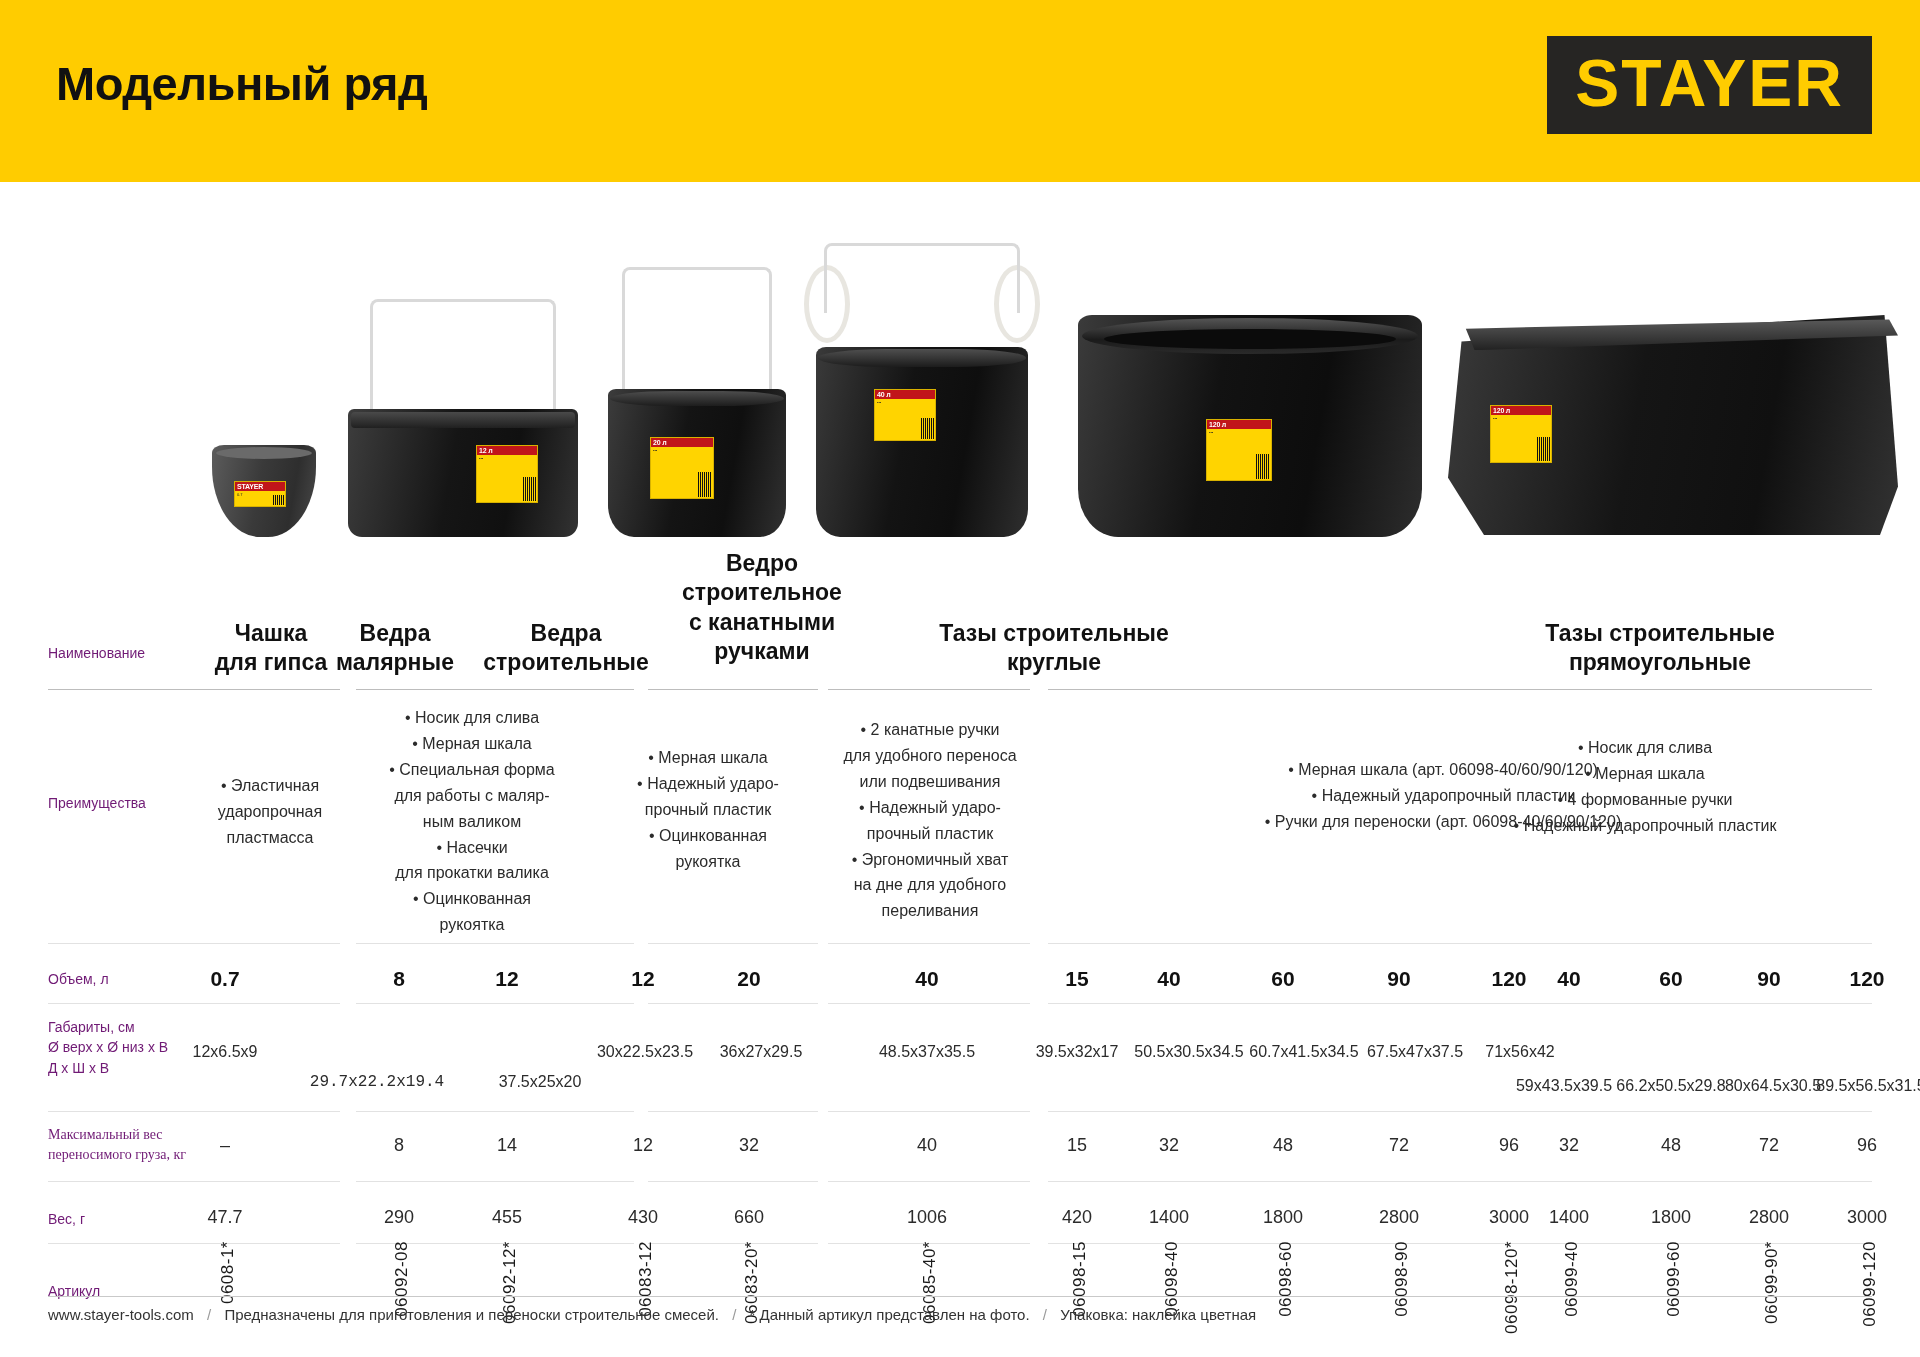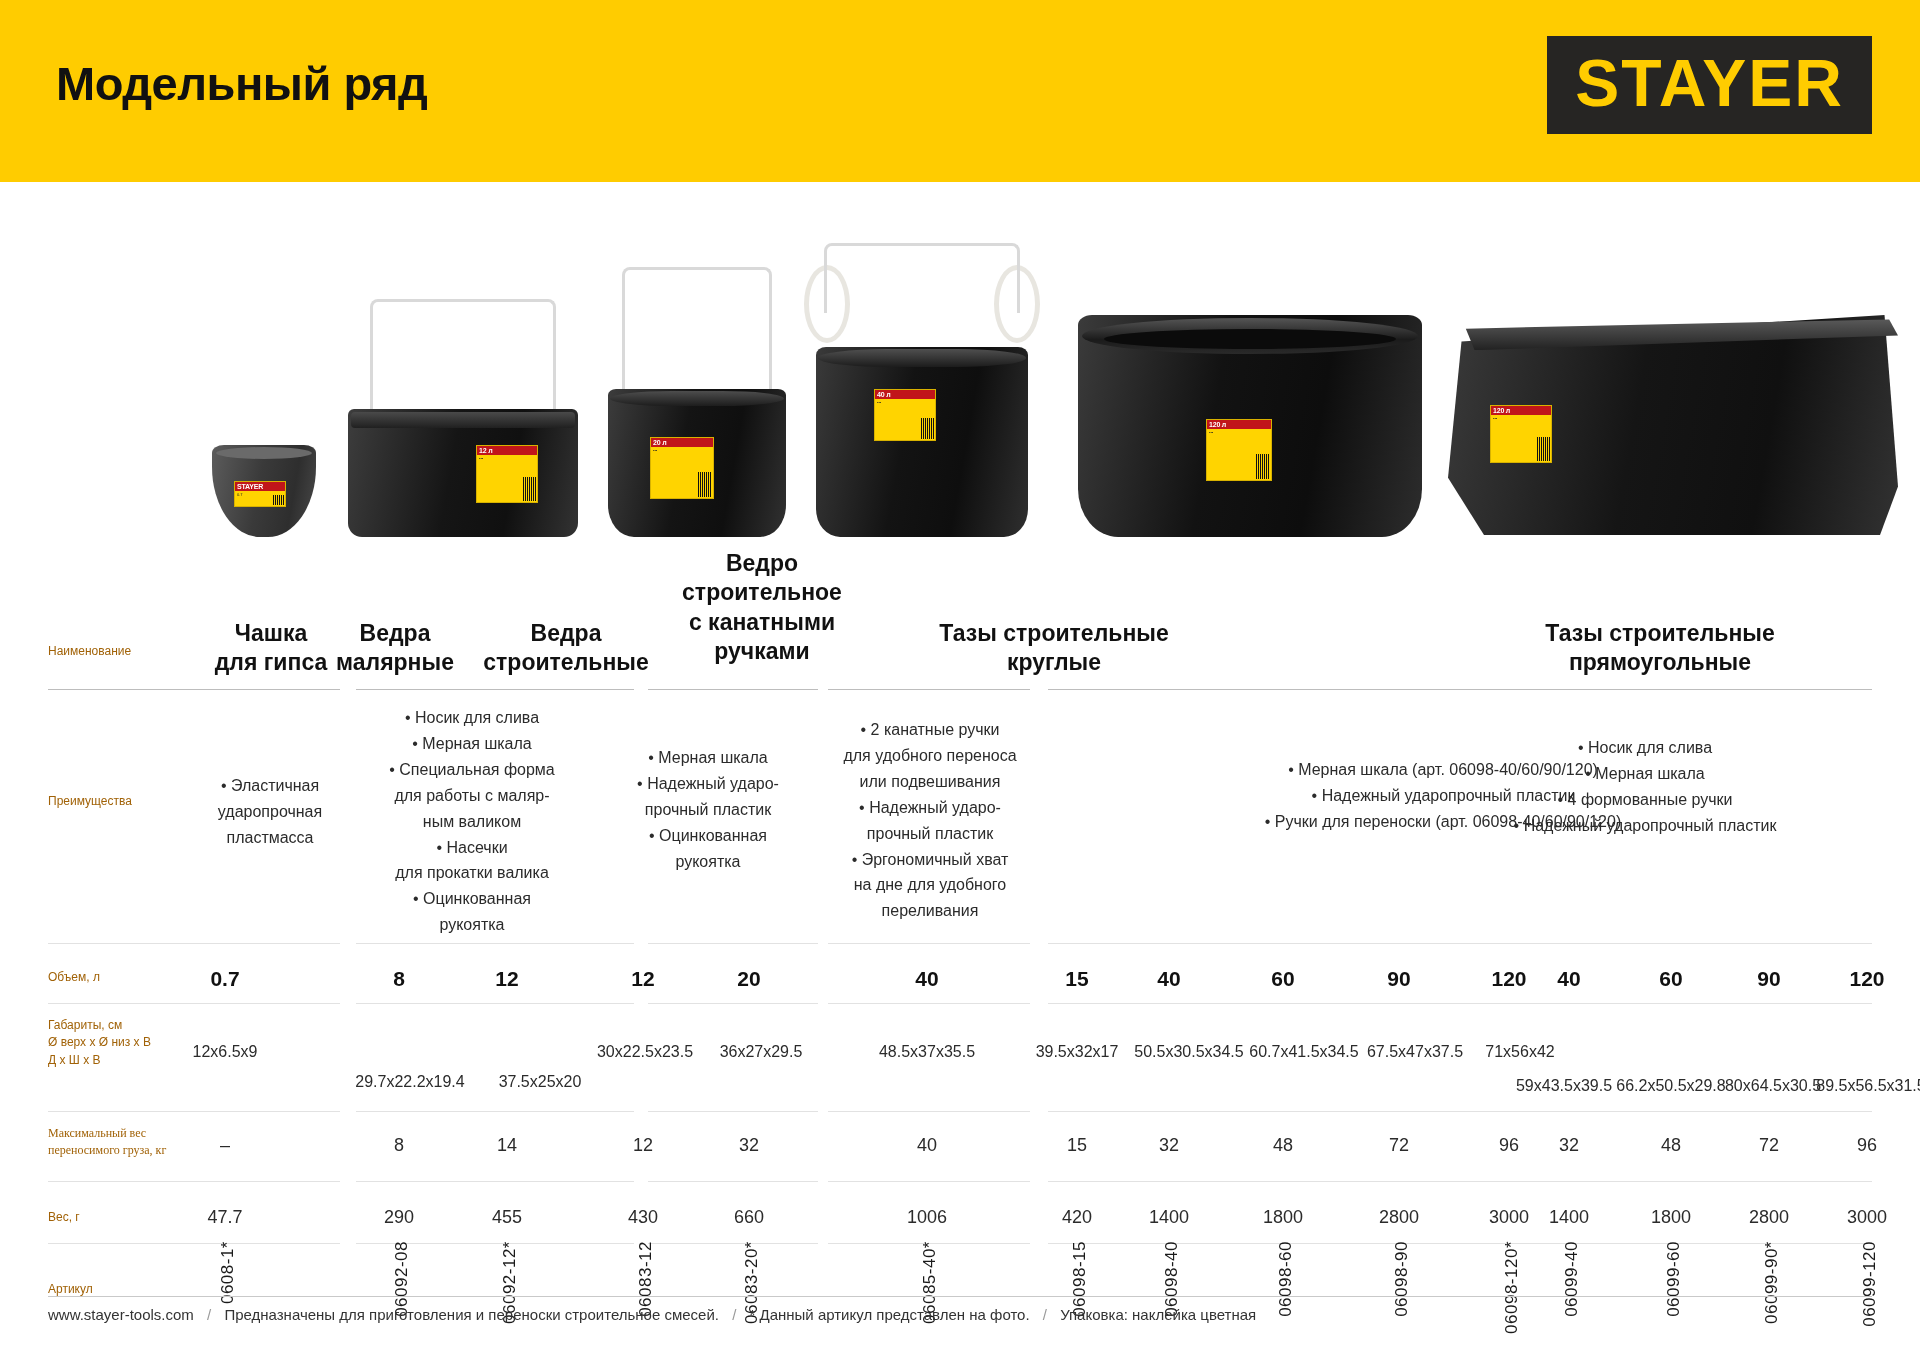--- a/index.html
+++ b/index.html
@@ -104,21 +104,21 @@
     background: linear-gradient(100deg,#3a3a3a,#151515 42%,#101010 70%,#323232);
     clip-path: polygon(3% 12%, 97% 0%, 100% 78%, 96% 100%, 8% 100%, 0% 74%);
   }
   .xbs .rim { position:absolute; left:2%; right:0; top:2%; height:14%;
     background: linear-gradient(180deg,#5a5a5a,#222);
     clip-path: polygon(2% 30%, 98% 0%, 100% 52%, 4% 100%); }
 
   
   .table { position: absolute; top: 565px; left: 0; width: 1920px; }
   .rowlabel {
-    font-size: 12px; color: #a16207; font-weight: 400; line-height: 1.45;
+    font-size: 14px; color: #701a75; font-weight: 400; line-height: 1.45;
     font-family: "Liberation Sans", sans-serif;
   }
   .colhead {
     font-size: 23px; font-weight: 700; line-height: 1.28; text-align: center;
     color: #111;
   }
   .bullets { font-size: 16px; line-height: 1.62; color: #2b2b2b; text-align: center; }
   .bullets .b { display: block; }
   .val { font-size: 18px; color: #2b2b2b; text-align: center; }
   .val.b { font-weight: 700; font-size: 21px; color:#111; }
@@ -342,21 +342,21 @@
     <div class="hr light" style="left:1418px;top:438px; width:454px;"></div>
 
     <div class="rowlabel" style="position:absolute;left:48px;top:452px;">
       <span>Габариты, см</span><br>
       <span>Ø верх х Ø низ х В</span><br>
       <span>Д х Ш х В</span>
     </div>
 
     <div class="val dim" style="position:absolute;left:170px;top:478px;width:110px;">12x6.5x9</div>
 
-    <div class="val dim" style="position:absolute;left:337px;top:508px;width:146px;">29.7x22.2x19.4</div>
+    <div class="val dim" style="position:absolute;left:304px;top:508px;width:146px;font-family:Liberation Mono, monospace;">29.7x22.2x19.4</div>
     <div class="val dim" style="position:absolute;left:470px;top:508px;width:140px;">37.5x25x20</div>
 
     <div class="val dim" style="position:absolute;left:576px;top:478px;width:138px;text-align:center;">30x22.5x23.5</div>
     <div class="val dim" style="position:absolute;left:696px;top:478px;width:130px;">36x27x29.5</div>
 
     <div class="val dim" style="position:absolute;left:852px;top:478px;width:150px;">48.5x37x35.5</div>
 
     <div class="val dim" style="position:absolute;left:1018px;top:478px;width:118px;">39.5x32x17</div>
     <div class="val dim" style="position:absolute;left:1120px;top:478px;width:138px;">50.5x30.5x34.5</div>
     <div class="val dim" style="position:absolute;left:1234px;top:478px;width:140px;">60.7x41.5x34.5</div>

